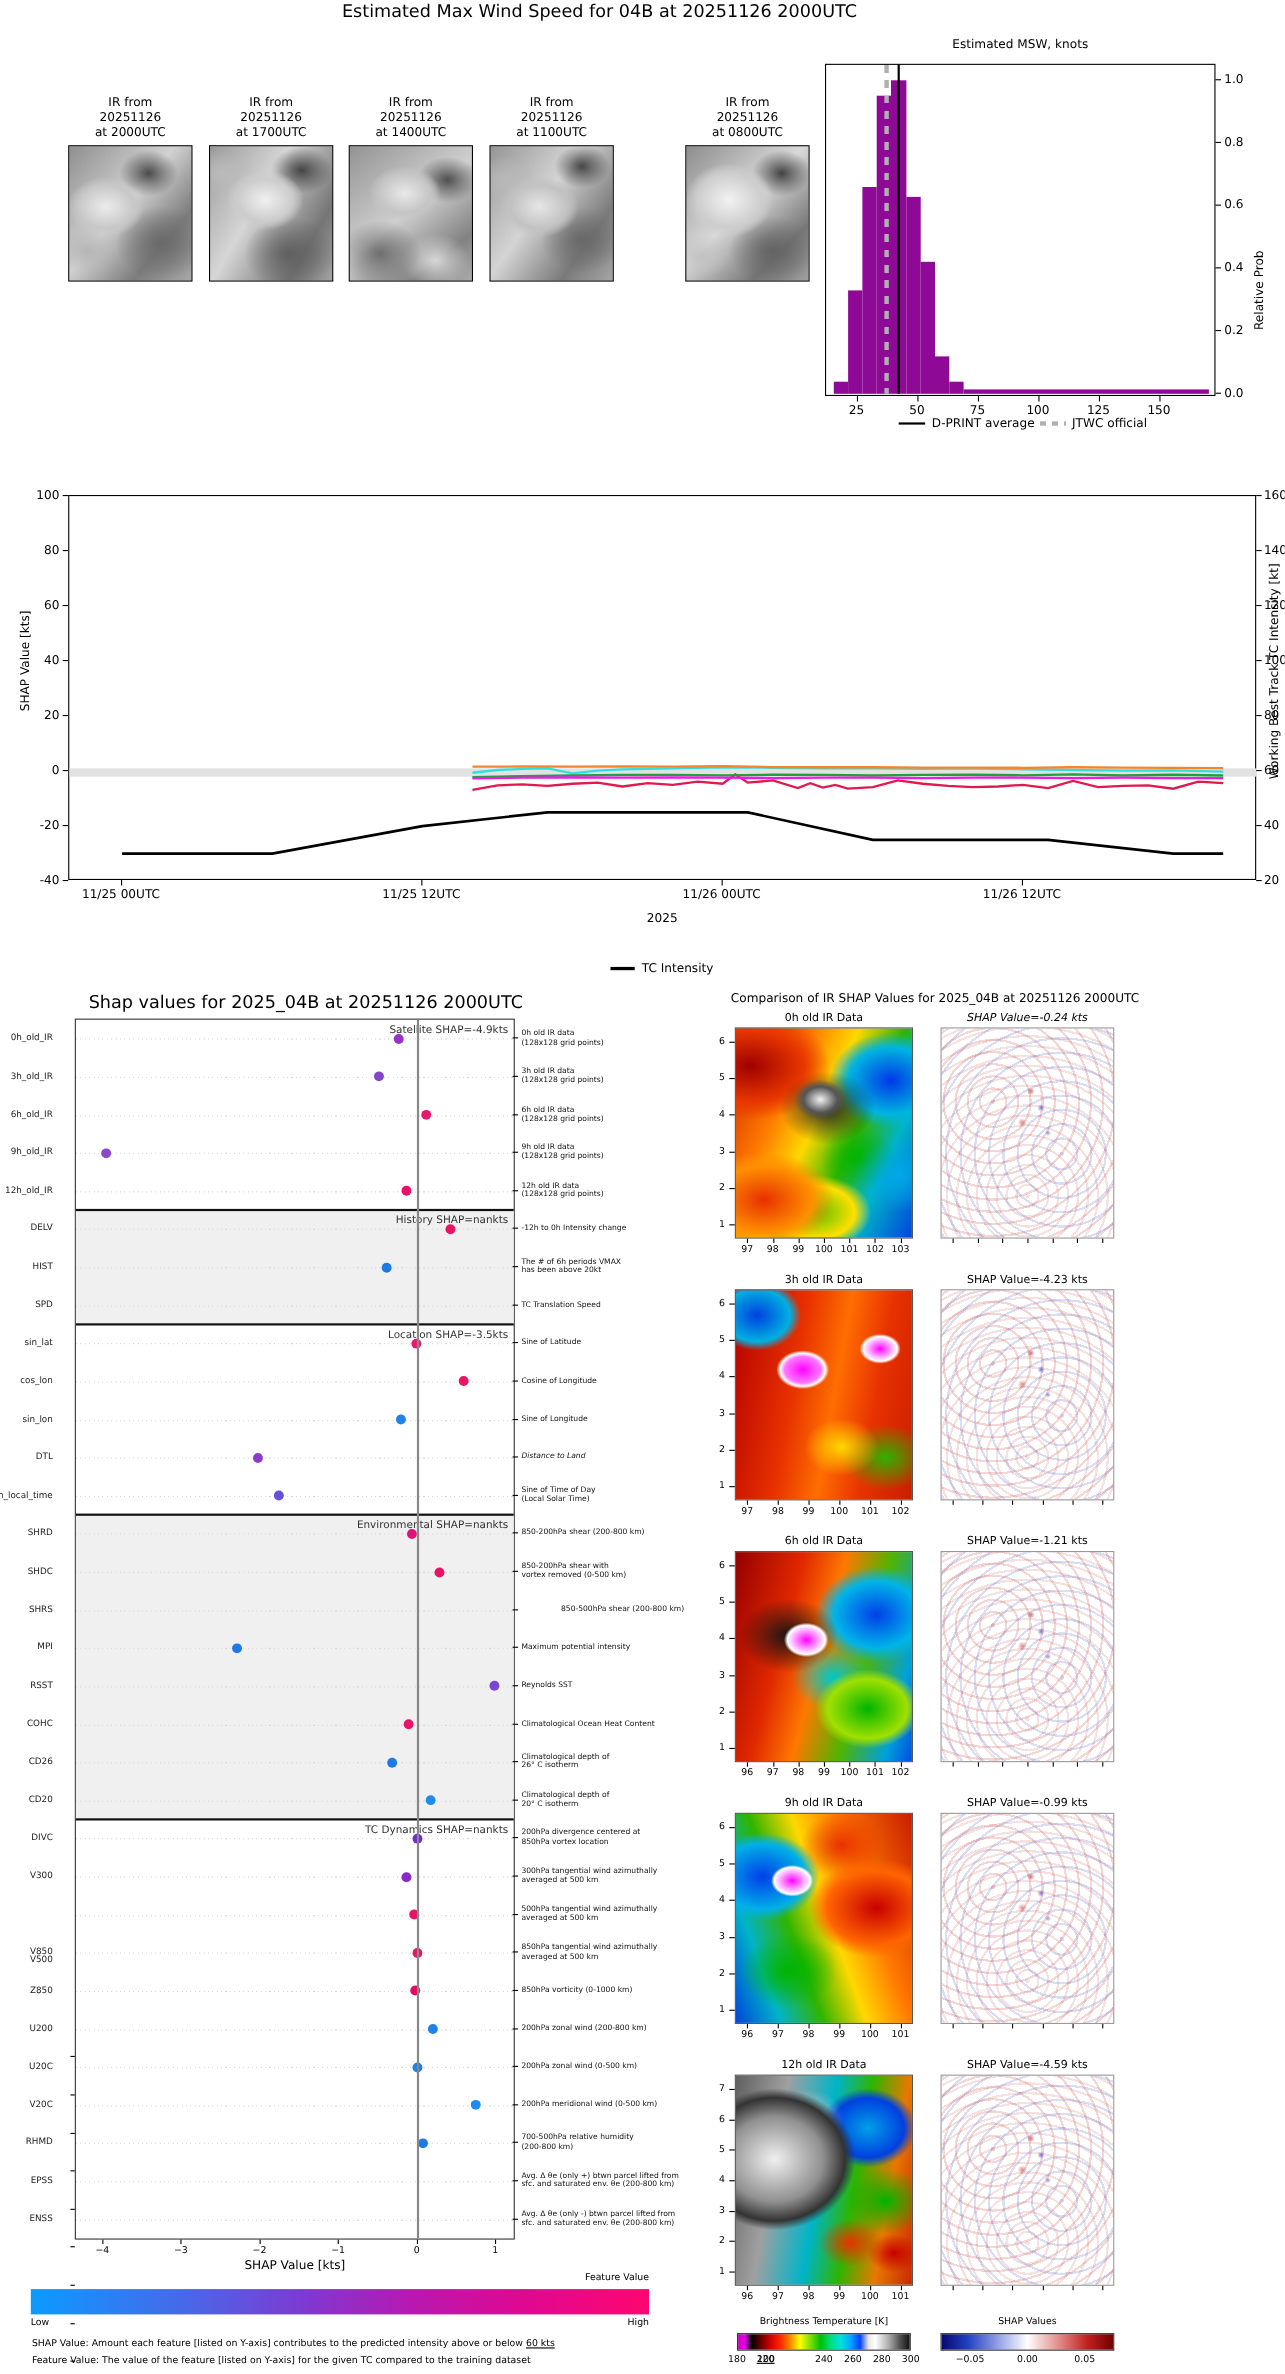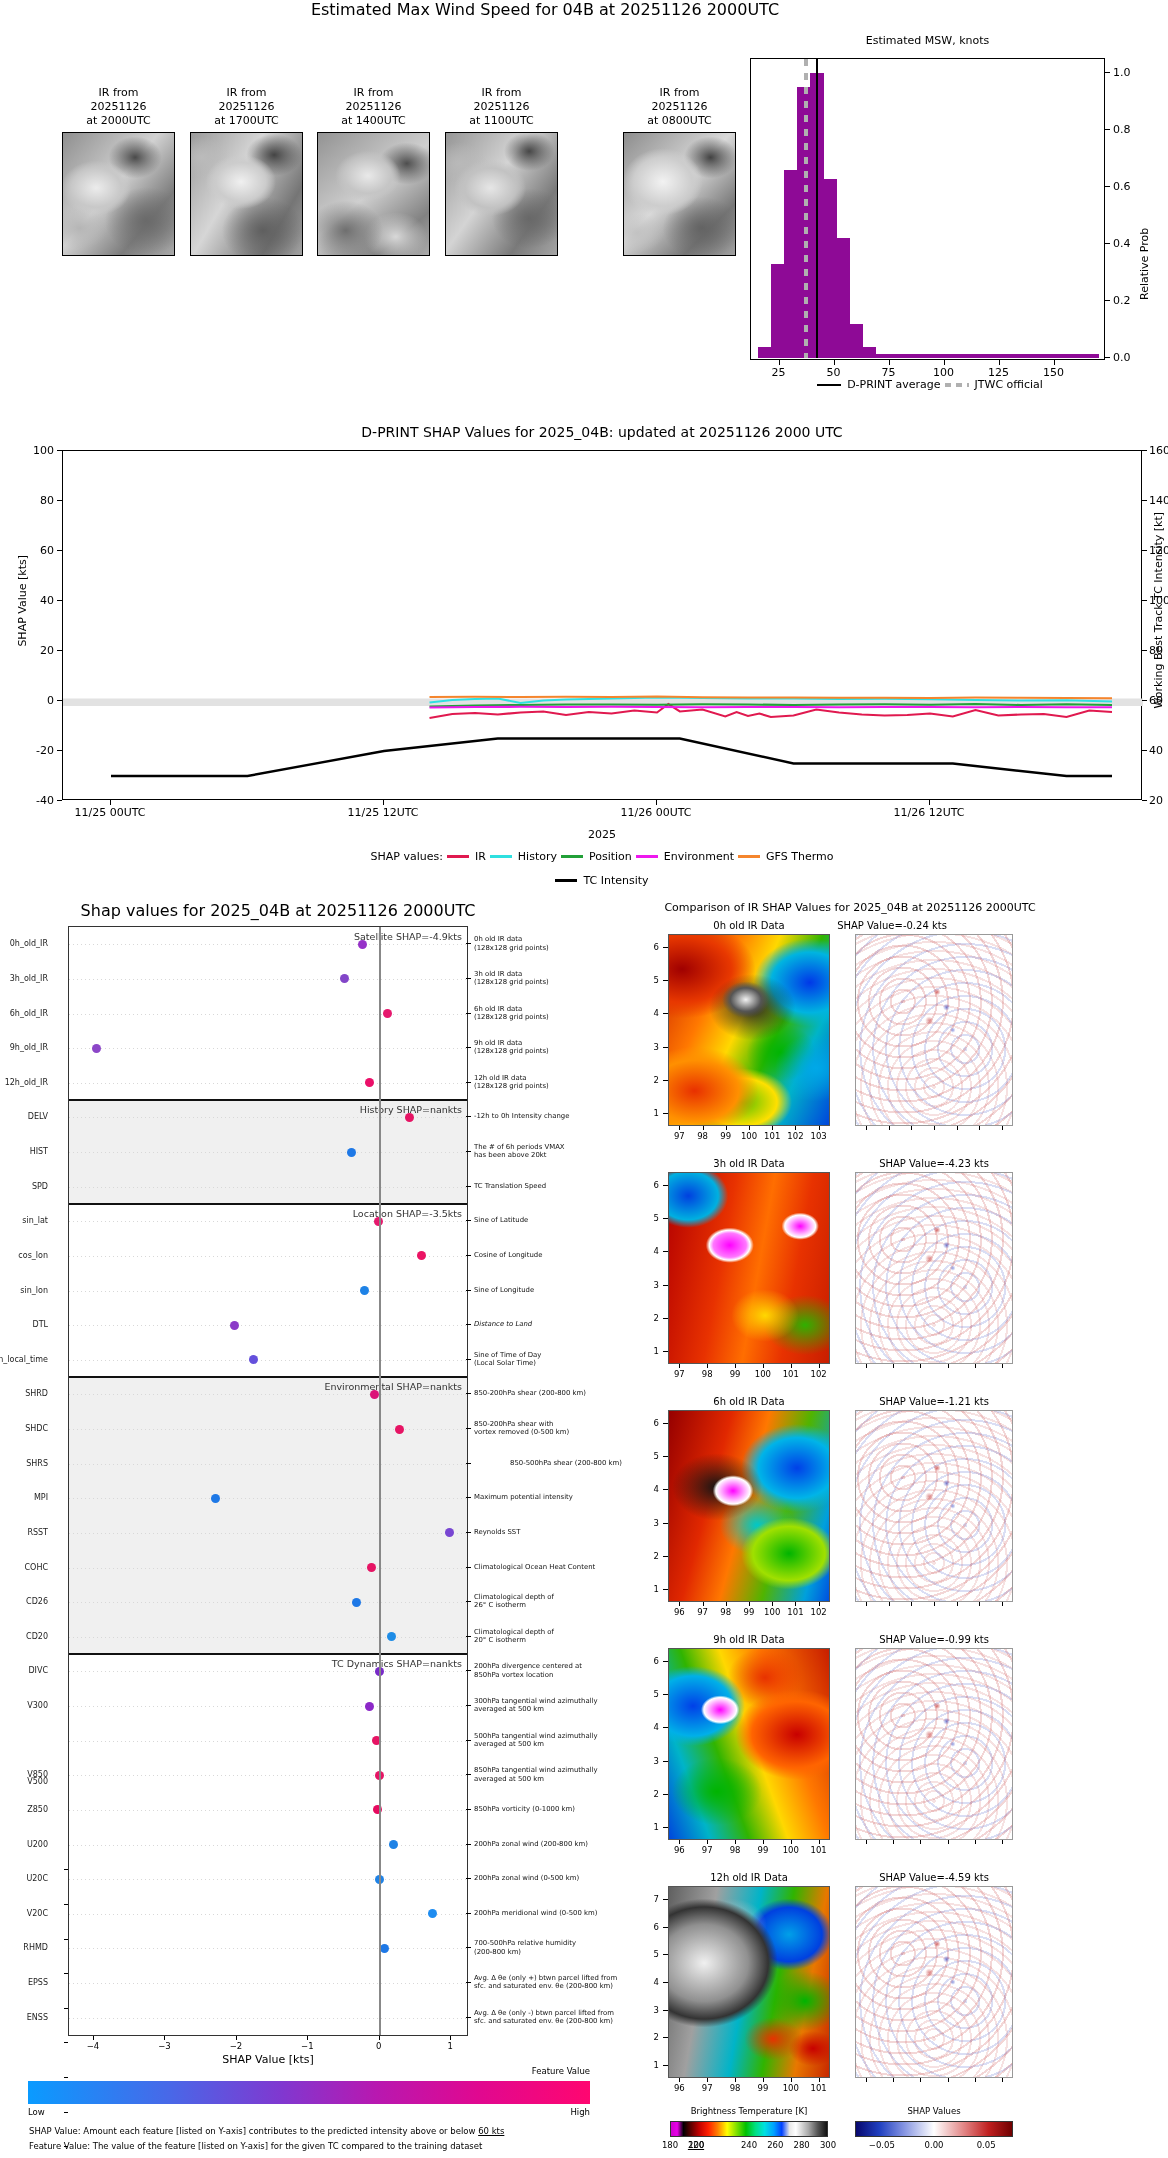--- a/index.html
+++ b/index.html
@@ -143,21 +143,20 @@
       <div class="legrow" style="gap: 6px;">
         <div style="width: 24px; height: 2px; background: rgb(0, 0, 0);"></div>
         <div>D-PRINT average</div>
       </div>
       <div class="legrow" style="gap: 6px;">
         <div style="width: 24px; height: 4px; background-image: repeating-linear-gradient(90deg, rgb(176, 176, 176) 0px, rgb(176, 176, 176) 6px, rgba(0, 0, 0, 0) 6px, rgba(0, 0, 0, 0) 11px);"></div>
         <div>JTWC official</div>
       </div>
     </div>
 
-  <div class="abs ctr t14" style="left:62px;top:424px;width:1080px;">D-PRINT SHAP Values for 2025_04B: updated at 20251126 2000 UTC</div>
   <div id="mid-box" class="abs box" style="left:62px;top:450px;width:1080px;height:350px;background:#fff;">
     <svg id="mid-svg" width="1080" height="350" viewBox="0 0 1080 350">
         <rect x="0" width="1080" y="247.5" height="7.5" fill="#e2e2e2"></rect>
         <polyline points="366.5,267.0 389.3,263.0 412.0,262.0 434.8,263.5 457.5,261.5 480.3,260.5 503.0,264.0 525.8,261.0 548.5,262.5 571.3,259.5 594.0,261.5 605.4,253.0 616.8,260.5 639.5,258.5 662.3,265.5 673.6,261.0 685.0,265.0 696.4,262.5 707.8,266.0 730.5,264.5 753.3,258.5 776.0,261.5 798.8,263.5 821.5,264.5 844.3,264.0 867.0,262.5 889.8,265.5 912.5,259.0 935.3,264.5 958.0,263.5 980.8,263.0 1003.5,266.0 1026.3,259.5 1049.0,261.0" fill="none" stroke="#e0194f" stroke-width="2.1"></polyline>
         <polyline points="366.5,251.5 389.3,249.0 412.0,248.0 434.8,247.5 457.5,252.0 480.3,249.5 503.0,248.5 525.8,248.0 548.5,247.5 571.3,247.0 594.0,246.5 639.5,247.0 685.0,247.5 730.5,247.5 776.0,248.0 821.5,247.8 867.0,248.3 912.5,249.0 958.0,249.5 1003.5,249.3 1049.0,250.5" fill="none" stroke="#2fe0e0" stroke-width="2.1"></polyline>
         <polyline points="366.5,255.5 412.0,254.5 457.5,254.0 503.0,253.5 548.5,253.5 594.0,253.8 639.5,253.3 685.0,253.5 730.5,254.0 776.0,253.5 821.5,253.3 867.0,253.8 912.5,253.0 958.0,254.0 1003.5,253.3 1049.0,254.0" fill="none" stroke="#22a038" stroke-width="2.1"></polyline>
         <polyline points="366.5,256.5 412.0,256.0 457.5,255.8 503.0,256.0 548.5,255.8 594.0,256.0 639.5,256.3 685.0,256.0 730.5,256.0 776.0,256.3 821.5,256.0 867.0,256.0 912.5,256.3 958.0,256.0 1003.5,256.3 1049.0,256.3" fill="none" stroke="#ee18ee" stroke-width="2.1"></polyline>
         <polyline points="366.5,246.0 412.0,245.8 457.5,246.0 503.0,245.8 548.5,246.0 594.0,245.5 639.5,246.3 685.0,246.5 730.5,246.5 776.0,246.8 821.5,246.8 867.0,247.0 912.5,246.5 958.0,246.8 1003.5,247.0 1049.0,247.3" fill="none" stroke="#f5852d" stroke-width="2.1"></polyline>
         <polyline points="48.0,325.0 184.5,325.0 321.0,300.0 434.8,287.5 616.8,287.5 730.5,312.5 889.8,312.5 1003.5,325.0 1049.0,325.0" fill="none" stroke="#000000" stroke-width="2.4"></polyline>
       </svg>
@@ -204,43 +203,20 @@
       <div class="abs tick" style="left: 110px; top: 800px; width: 1px; height: 5px;"></div>
       <div class="abs t11 xtl" style="left: 110px; top: 806px;">11/25 00UTC</div>
       <div class="abs tick" style="left: 383px; top: 800px; width: 1px; height: 5px;"></div>
       <div class="abs t11 xtl" style="left: 383px; top: 806px;">11/25 12UTC</div>
       <div class="abs tick" style="left: 656px; top: 800px; width: 1px; height: 5px;"></div>
       <div class="abs t11 xtl" style="left: 656px; top: 806px;">11/26 00UTC</div>
       <div class="abs tick" style="left: 929px; top: 800px; width: 1px; height: 5px;"></div>
       <div class="abs t11 xtl" style="left: 929px; top: 806px;">11/26 12UTC</div>
     </div>
   <div class="abs ctr t11" style="left:62px;top:828px;width:1080px;">2025</div>
-  <div id="mid-legend1" class="abs legrow t11" style="left:62px;top:850px;width:1080px;">
-      <div>SHAP values:</div>
-      <div class="legrow" style="gap: 6px;">
-        <div class="legswatch" style="background: rgb(224, 25, 79);"></div>
-        <div>IR</div>
-      </div>
-      <div class="legrow" style="gap: 6px;">
-        <div class="legswatch" style="background: rgb(47, 224, 224);"></div>
-        <div>History</div>
-      </div>
-      <div class="legrow" style="gap: 6px;">
-        <div class="legswatch" style="background: rgb(34, 160, 56);"></div>
-        <div>Position</div>
-      </div>
-      <div class="legrow" style="gap: 6px;">
-        <div class="legswatch" style="background: rgb(238, 24, 238);"></div>
-        <div>Environment</div>
-      </div>
-      <div class="legrow" style="gap: 6px;">
-        <div class="legswatch" style="background: rgb(245, 133, 45);"></div>
-        <div>GFS Thermo</div>
-      </div>
-    </div>
   <div id="mid-legend2" class="abs legrow t11" style="left:62px;top:874px;width:1080px;">
       <div class="legrow" style="gap: 6px;">
         <div class="legswatch" style="background: rgb(0, 0, 0);"></div>
         <div>TC Intensity</div>
       </div>
     </div>
 
   <div class="abs ctr t12" style="left:58px;top:901px;width:440px;">Shap values for 2025_04B at 20251126 2000UTC</div>
   <div id="dot-box" class="abs thinbox" style="left:68px;top:926px;width:400px;height:1110px;background:#fff;">
       <div class="annot" style="right: 5px; top: 4.3125px;">Satellite SHAP=-4.9kts</div>
@@ -460,21 +436,21 @@
   <div class="abs t8" style="left:28px;top:2066px;width:562px;text-align:right;">Feature Value</div>
   <div class="abs fv-cb" style="left:28px;top:2081px;width:562px;height:23px;"></div>
   <div class="abs t8" style="left:28px;top:2107px;">Low</div>
   <div class="abs t8" style="left:28px;top:2107px;width:562px;text-align:right;">High</div>
   <div class="abs t8" style="left:29px;top:2126px;width:580px;"><span>SHAP Value: Amount each feature [listed on Y-axis] contributes to the predicted intensity above or below </span><span style="text-decoration:underline;">60 kts</span></div>
   <div class="abs t8" style="left:29px;top:2141px;width:580px;">Feature Value: The value of the feature [listed on Y-axis] for the given TC compared to the training dataset</div>
 
   <div class="abs ctr t11" style="left:620px;top:901px;width:460px;">Comparison of IR SHAP Values for 2025_04B at 20251126 2000UTC</div>
   <div id="cmp-rows">
       <div class="abs ctr t10" style="left: 668px; top: 920px; width: 162px;">0h old IR Data</div>
-      <div class="abs ctr t10" style="left: 813px; top: 920px; width: 158px;">SHAP Value=-0.24 kts</div>
+      <div class="abs ctr t10" style="left: 855px; top: 920px; width: 158px; font-style: italic;">SHAP Value=-0.24 kts</div>
       <div class="abs irmap m0" style="left: 668px; top: 934px; width: 162px; height: 192px;"></div>
       <div class="abs shapmap" style="left: 855px; top: 934px; width: 158px; height: 192px;"></div>
       <div class="abs tick" style="left: 663px; top: 1112.56px; width: 5px; height: 1px;"></div>
       <div class="abs t8 ytl" style="left: 645px; top: 1112.56px; width: 14px; text-align: right;">1</div>
       <div class="abs tick" style="left: 663px; top: 1079.54px; width: 5px; height: 1px;"></div>
       <div class="abs t8 ytl" style="left: 645px; top: 1079.54px; width: 14px; text-align: right;">2</div>
       <div class="abs tick" style="left: 663px; top: 1046.51px; width: 5px; height: 1px;"></div>
       <div class="abs t8 ytl" style="left: 645px; top: 1046.51px; width: 14px; text-align: right;">3</div>
       <div class="abs tick" style="left: 663px; top: 1013.49px; width: 5px; height: 1px;"></div>
       <div class="abs t8 ytl" style="left: 645px; top: 1013.49px; width: 14px; text-align: right;">4</div>

